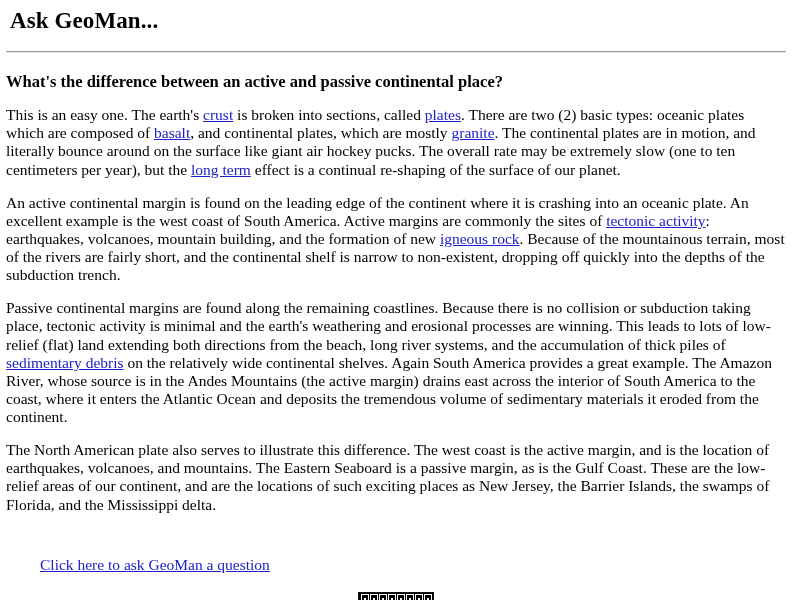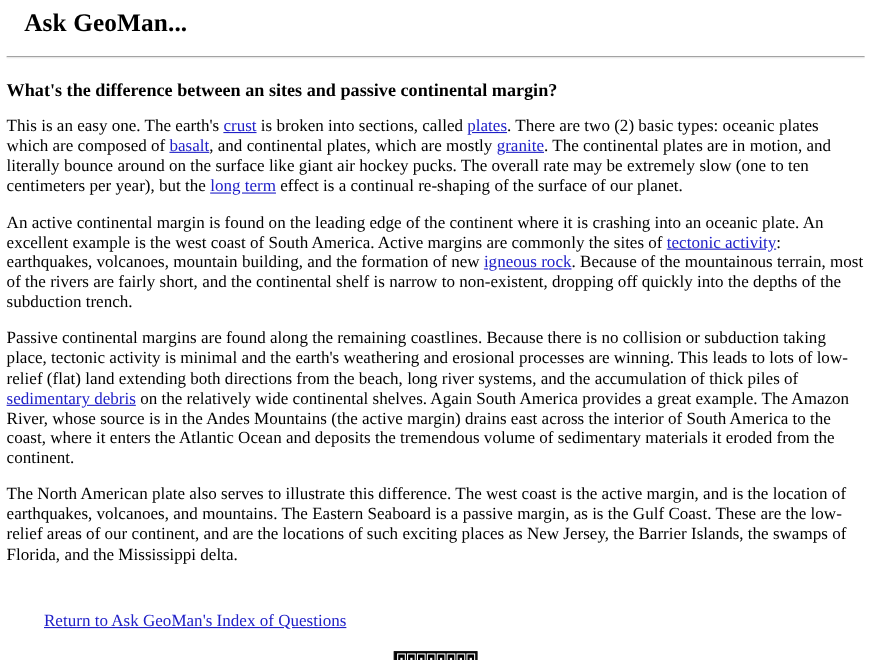--- a/index.html
+++ b/index.html
@@ -17,21 +17,21 @@
     line-height: 1.17;
   }
   .page {
     padding: 0 6px;
     box-sizing: border-box;
     width: 792px;
   }
   h1.site-title {
     font-size: 23px;
     font-weight: bold;
-    margin: 8px 0 0 16px;
+    margin: 8px 0 0 4px;
     padding: 0;
     letter-spacing: 0.1px;
     font-family: "Liberation Serif", "DejaVu Serif", serif;
   }
   hr.rule {
     border: 0;
     border-top: 1px solid #9a9a9a;
     border-bottom: 1px solid #e8e8e8;
     margin: 16px 0 0 0;
     height: 0;
@@ -108,39 +108,40 @@
 </style>
 </head>
 <body>
 
 <div class="page">
 
   <h1 class="site-title">Ask GeoMan...</h1>
 
   <hr class="rule">
 
-  <h2 class="question">What's the difference between an sites and passive continental margin?</h2>
+  <h2 class="question">What's the difference between an active and passive continental place?</h2>
 
   <p class="body">
     <span>This is an easy one. The earth's </span><a class="inline-link" href="#">crust</a><span> is broken into sections, called </span><a class="inline-link" href="#">plates</a><span>. There are two (2) basic types: oceanic plates which are composed of </span><a class="inline-link" href="#">basalt</a><span>, and continental plates, which are mostly </span><a class="inline-link" href="#">granite</a><span>. The continental plates are in motion, and literally bounce around on the surface like giant air hockey pucks. The overall rate may be extremely slow (one to ten centimeters per year), but the </span><a class="inline-link" href="#">long term</a><span> effect is a continual re-shaping of the surface of our planet.</span>
   </p>
 
   <p class="body">
     <span>An active continental margin is found on the leading edge of the continent where it is crashing into an oceanic plate. An excellent example is the west coast of South America. Active margins are commonly the sites of </span><a class="inline-link" href="#">tectonic activity</a><span>: earthquakes, volcanoes, mountain building, and the formation of new </span><a class="inline-link" href="#">igneous rock</a><span>. Because of the mountainous terrain, most of the rivers are fairly short, and the continental shelf is narrow to non-existent, dropping off quickly into the depths of the subduction trench.</span>
   </p>
 
   <p class="body">
     <span>Passive continental margins are found along the remaining coastlines. Because there is no collision or subduction taking place, tectonic activity is minimal and the earth's weathering and erosional processes are winning. This leads to lots of low-relief (flat) land extending both directions from the beach, long river systems, and the accumulation of thick piles of </span><a class="inline-link" href="#">sedimentary debris</a><span> on the relatively wide continental shelves. Again South America provides a great example. The Amazon River, whose source is in the Andes Mountains (the active margin) drains east across the interior of South America to the coast, where it enters the Atlantic Ocean and deposits the tremendous volume of sedimentary materials it eroded from the continent.</span>
   </p>
 
   <p class="body">
     <span>The North American plate also serves to illustrate this difference. The west coast is the active margin, and is the location of earthquakes, volcanoes, and mountains. The Eastern Seaboard is a passive margin, as is the Gulf Coast. These are the low-relief areas of our continent, and are the locations of such exciting places as New Jersey, the Barrier Islands, the swamps of Florida, and the Mississippi delta.</span>
   </p>
 
   <ul class="nav-list">
+    <li><a class="nav-link" href="#">Click here to ask GeoMan a question</a></li>
     <li><a class="nav-link" href="#">Return to Ask GeoMan's Index of Questions</a></li>
 
   </ul>
 
 </div>
 
 <div class="counter-wrap">
   <span class="counter" id="counter"><span class="digit"></span><span class="digit"></span><span class="digit"></span><span class="digit"></span><span class="digit"></span><span class="digit"></span><span class="digit"></span><span class="digit"></span></span>
 </div>
 

